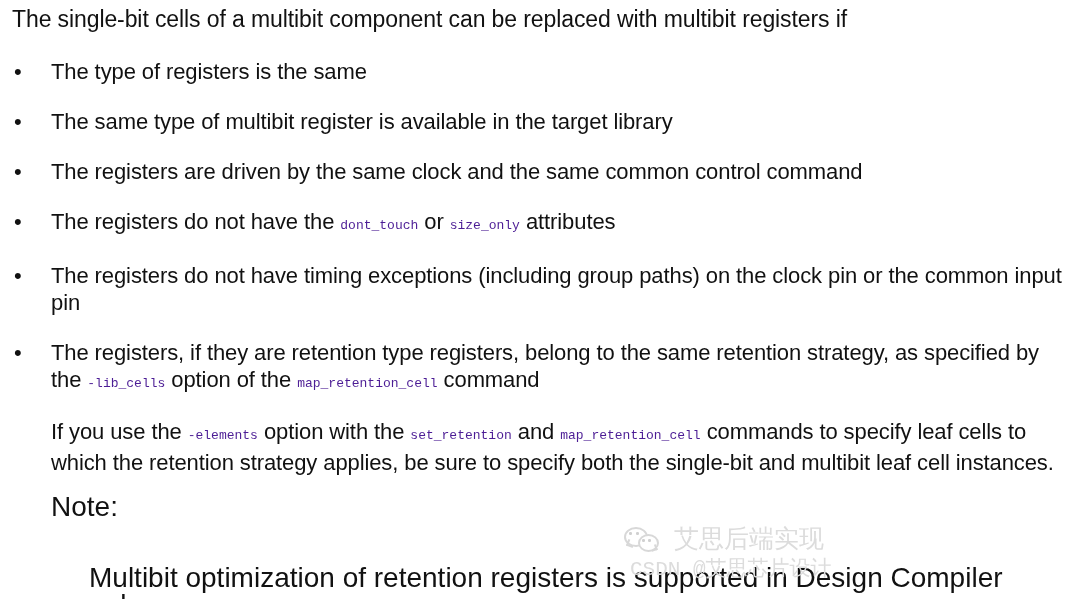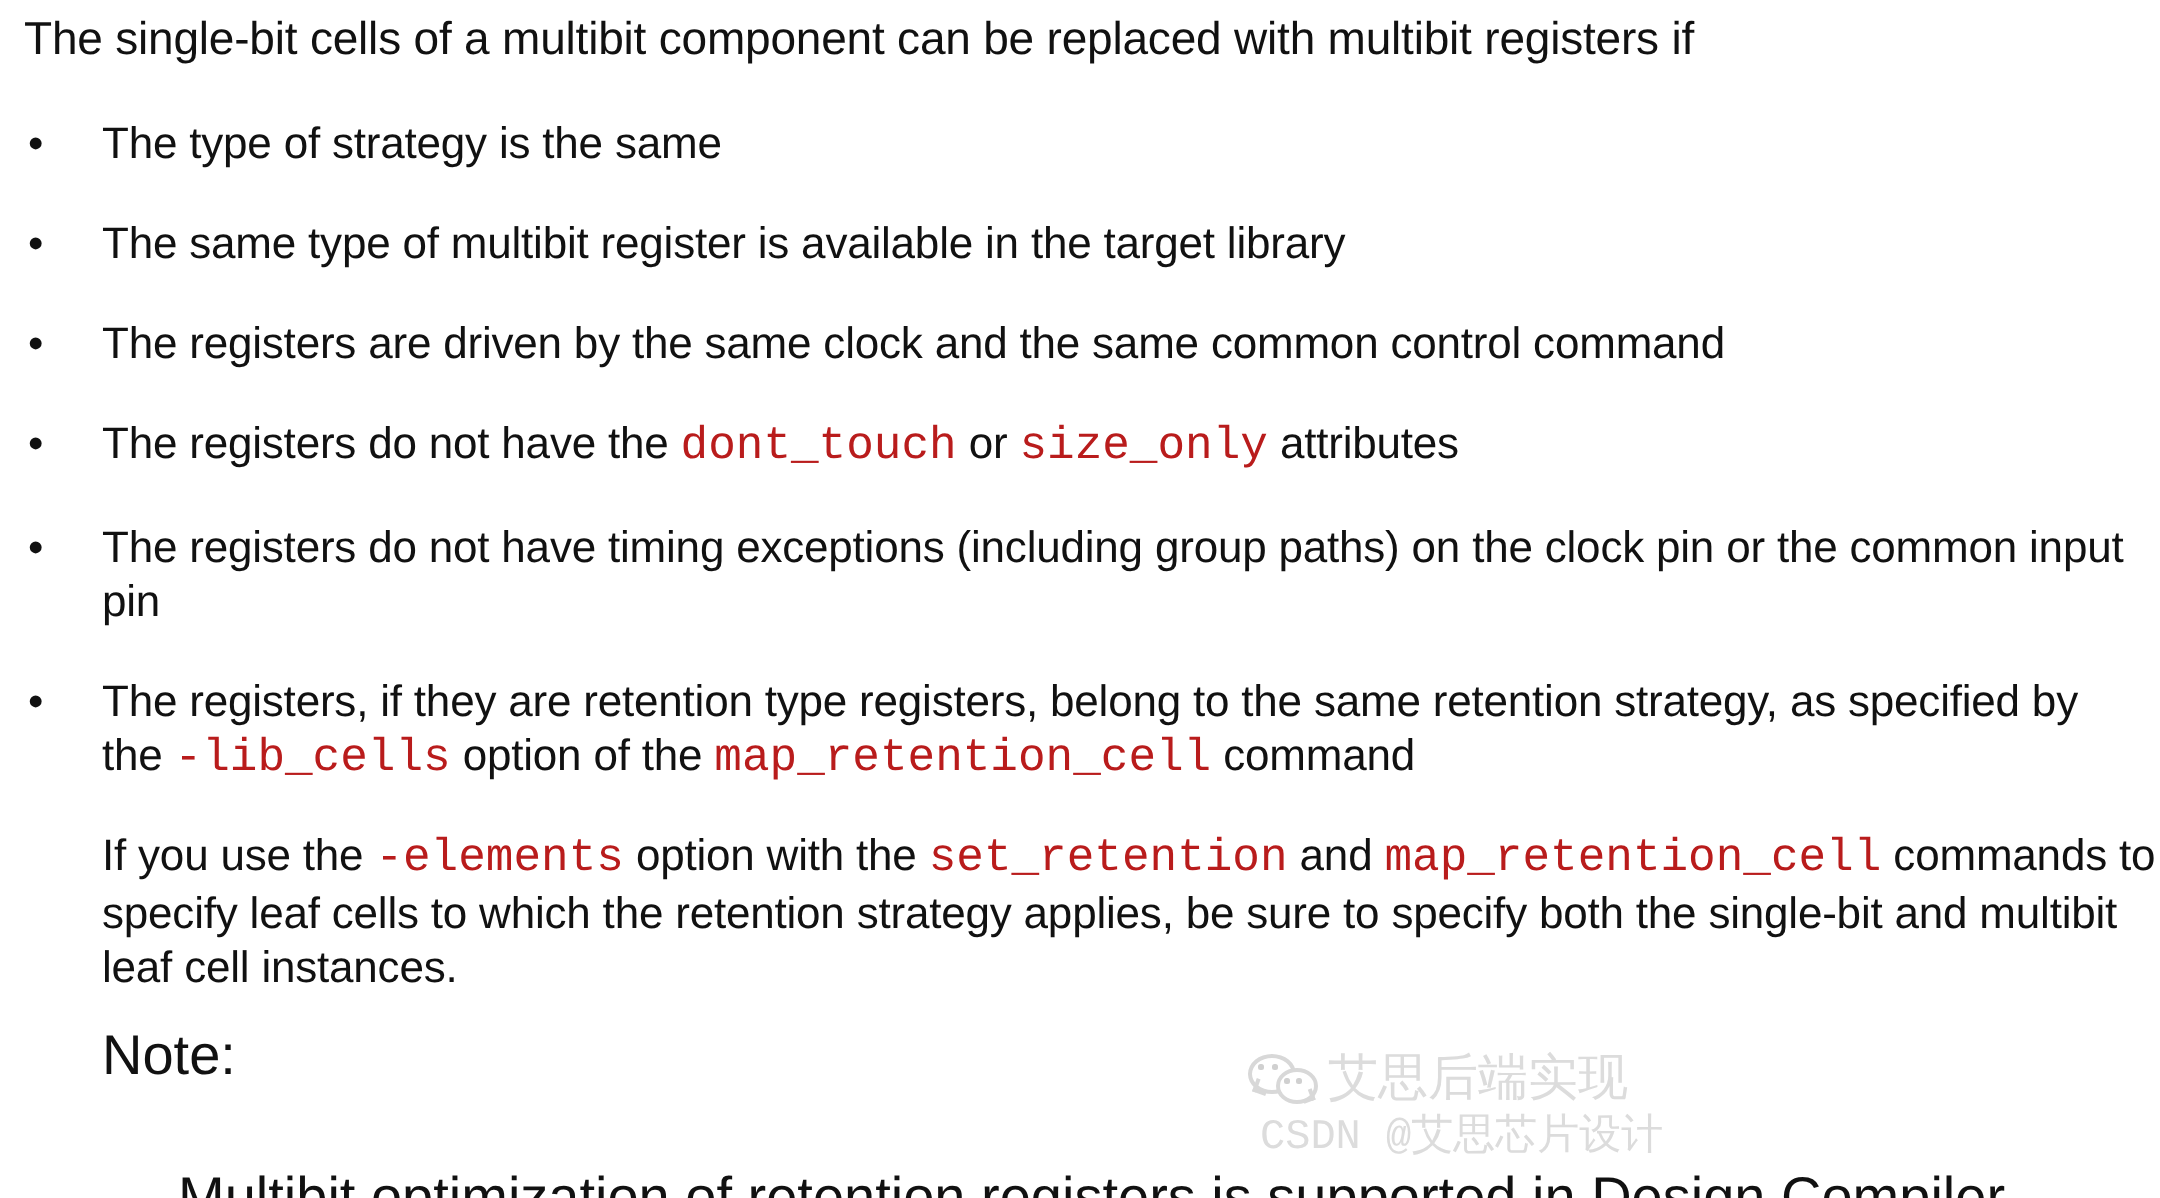--- a/index.html
+++ b/index.html
@@ -91,43 +91,43 @@
     color: #111111;
   }
   .note-body {
     padding-left: 38px;
     margin-top: 44px;
   }
 
   
   code, .code {
     font-family: "Liberation Mono", "DejaVu Sans Mono", monospace;
-    font-size: 23px;
-    color: #b91c1c;
+    font-size: 13px;
+    color: #4c1d95;
     letter-spacing: 0px;
     white-space: pre;
   }
 
   
   .watermark {
     position: absolute;
     right: 6px;
     bottom: 4px;
     width: 230px;
     height: 76px;
     pointer-events: none;
     user-select: none;
   }
   .wm-top {
     position: absolute;
     left: 0;
     top: 6px;
     display: flex;
     align-items: center;
-    gap: 6px;
+    gap: 16px;
   }
   .wm-logo {
     width: 34px;
     height: 28px;
     position: relative;
     flex: 0 0 auto;
   }
   .wm-logo .bub {
     position: absolute;
     border: 2px solid #d8d8d8;
@@ -189,21 +189,21 @@
 <body>
 
 <div class="slide">
 
   <div class="intro">The single-bit cells of a multibit component can be replaced with multibit registers if</div>
 
   <div class="bullets">
 
     <div class="bullet-row">
       <span class="bullet-mark">•</span>
-      <span class="rich">The type of strategy is the same</span>
+      <span class="rich">The type of registers is the same</span>
     </div>
 
     <div class="bullet-row">
       <span class="bullet-mark">•</span>
       <span class="rich">The same type of multibit register is available in the target library</span>
     </div>
 
     <div class="bullet-row">
       <span class="bullet-mark">•</span>
       <span class="rich">The registers are driven by the same clock and the same common control command</span>

